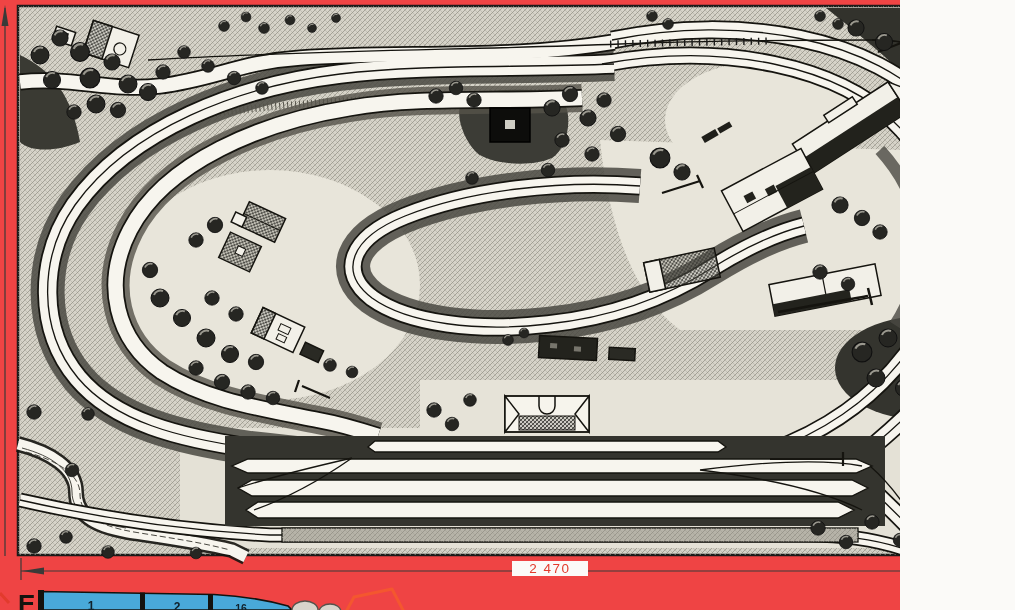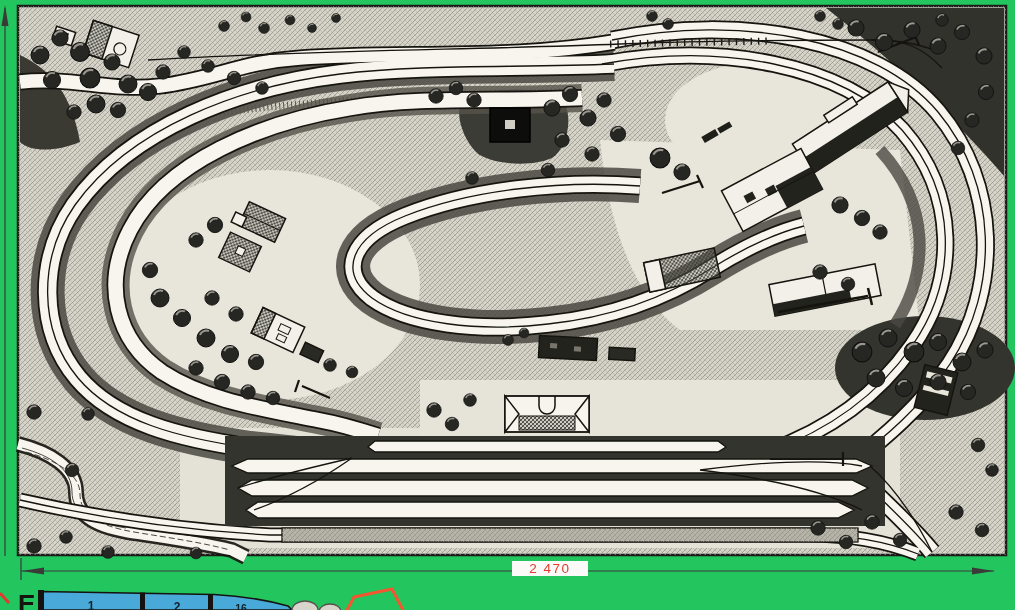--- a/index.html
+++ b/index.html
@@ -1,16 +1,16 @@
 <!DOCTYPE html>
 <html><head>
 <meta charset="utf-8">
 <style>
   html,body{margin:0;padding:0;background:#fbfaf8;}
-  .page{position:relative;width:1015px;height:610px;background:#22c55e;overflow:hidden;
+  .page{position:relative;width:900px;height:610px;background:#ef4444;overflow:hidden;
         font-family:"Liberation Sans",sans-serif;}
   svg{display:block}
   .ridge{stroke:#4a4942;stroke-width:34;fill:none;opacity:.85}
   .ridge2{stroke:#55534a;stroke-width:28;fill:none;opacity:.8}
   .under{stroke:#15140f;fill:none}
   .band{stroke:#f7f5ee;fill:none}
   .rail{stroke:#15140f;fill:none;stroke-width:1.3}
   .bld{stroke:#15140f;stroke-width:1.5}
   .dim{stroke:#3a3a38;stroke-width:1.2}
   text{font-family:"Liberation Sans",sans-serif}

